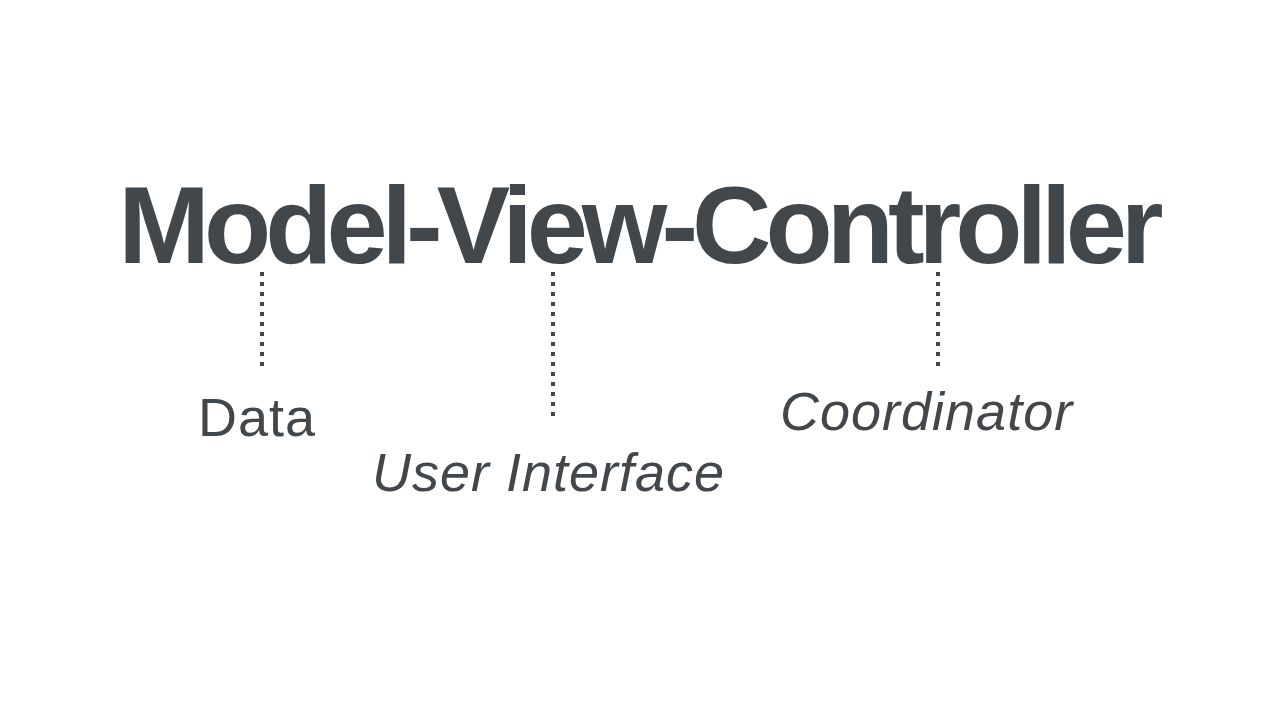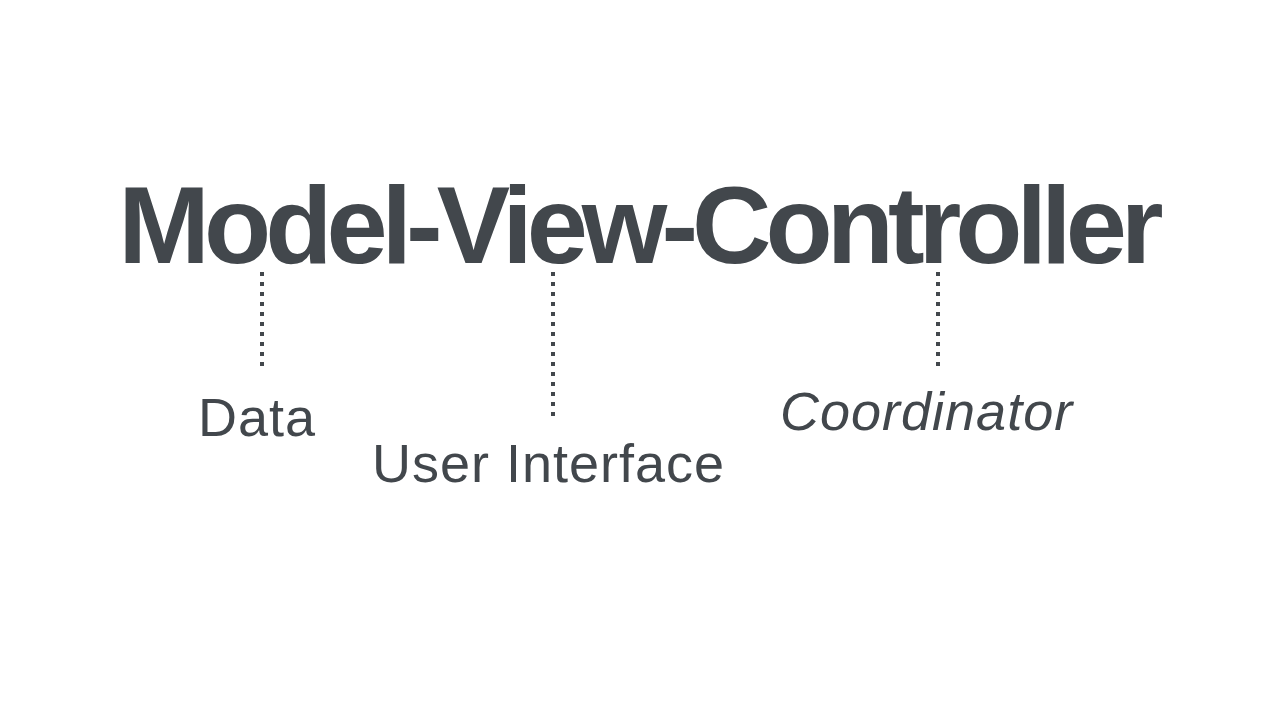--- a/index.html
+++ b/index.html
@@ -46,21 +46,21 @@
     position: absolute;
     margin: 0;
     font-size: 54px;
     line-height: 1;
     font-weight: normal;
     letter-spacing: 1px;
     color: #42474c;
     white-space: nowrap;
   }
   .label-data        { left: 198px; top: 390px; }
-  .label-ui          { left: 372px; top: 436px; }
+  .label-ui          { left: 372px; top: 445px; font-style: italic; }
   .label-coordinator { left: 780px; top: 384px; font-style: italic; }
 </style>
 </head>
 <body>
 
 <div class="stage">
 
   <h1 class="title">Model-View-Controller</h1>
 
   <div class="connector connector-model"></div>

